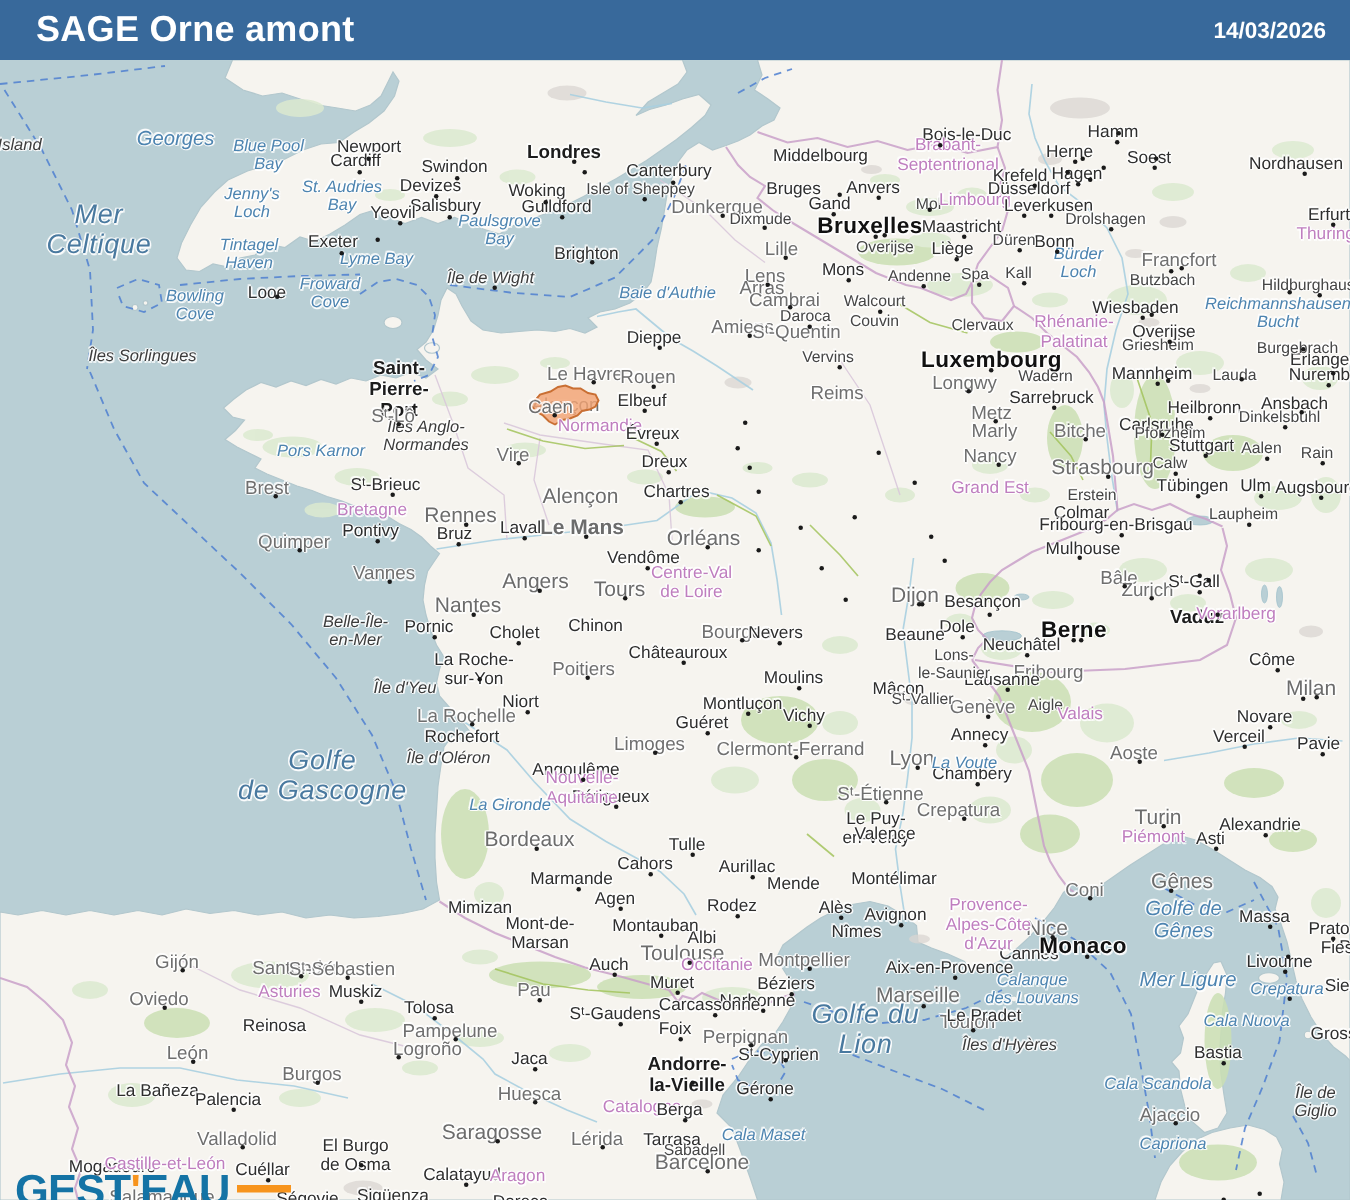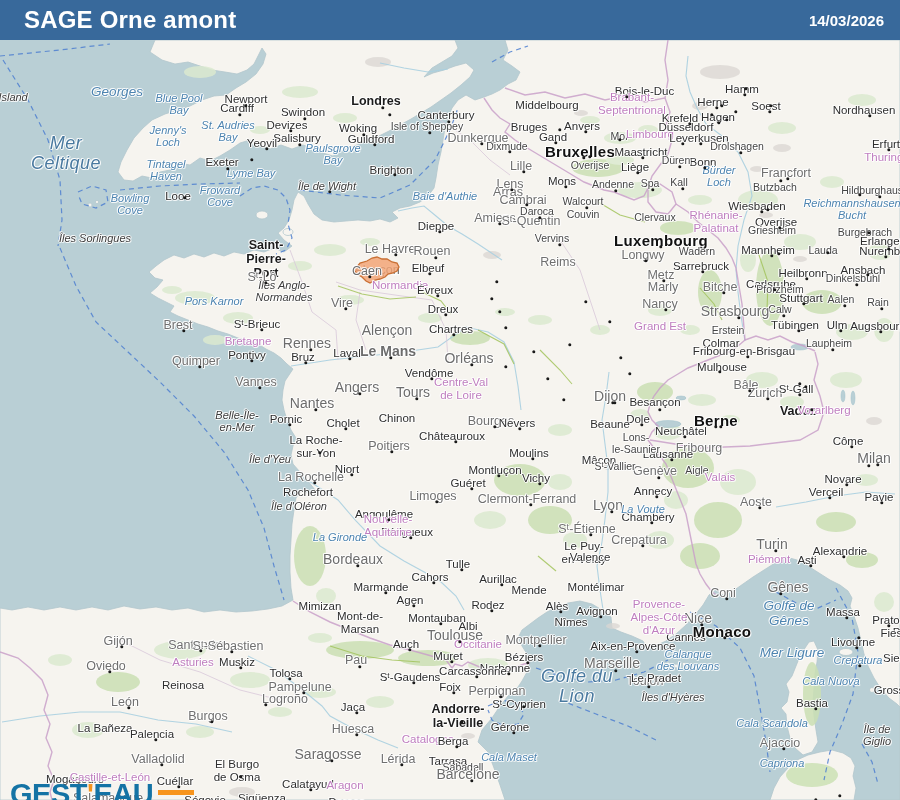--- a/index.html
+++ b/index.html
@@ -533,20 +533,22 @@
         <span class="lbl k-s" style="left: 688px; top: 620px;">Calanque
 des Louvans</span>
         <span class="lbl k-S" style="left: 577px; top: 646px;">Golfe du
 Lion</span>
         <span class="lbl k-g" style="left: 536px; top: 600px;">Montpellier</span>
         <span class="lbl k-c" style="left: 524px; top: 617px;">Béziers</span>
         <span class="lbl k-c" style="left: 505px; top: 628px;">Narbonne</span>
         <span class="lbl k-c" style="left: 473px; top: 631px;">Carcassonne</span>
         <span class="lbl k-g" style="left: 497px; top: 651px;">Perpignan</span>
         <span class="lbl k-c" style="left: 519px; top: 664px;">Sᵗ-Cyprien</span>
+        <span class="lbl k-S" style="left: 215px; top: 477px;">Golfe
+de Gascogne</span>
         <span class="lbl k-m" style="left: 789px; top: 573px;">Golfe de
 Gênes</span>
         <span class="lbl k-m" style="left: 792px; top: 613px;">Mer Ligure</span>
         <span class="lbl k-s" style="left: 831px; top: 641px;">Cala Nuova</span>
         <span class="lbl k-c" style="left: 812px; top: 663px;">Bastia</span>
         <span class="lbl k-s" style="left: 772px; top: 683px;">Cala Scandola</span>
         <span class="lbl k-g" style="left: 780px; top: 703px;">Ajaccio</span>
         <span class="lbl k-s" style="left: 782px; top: 723px;">Capriona</span>
         <span class="lbl k-i" style="left: 877px; top: 695px;">Île de Giglio</span>
         <span class="lbl k-s" style="left: 858px; top: 620px;">Crepatura</span>

